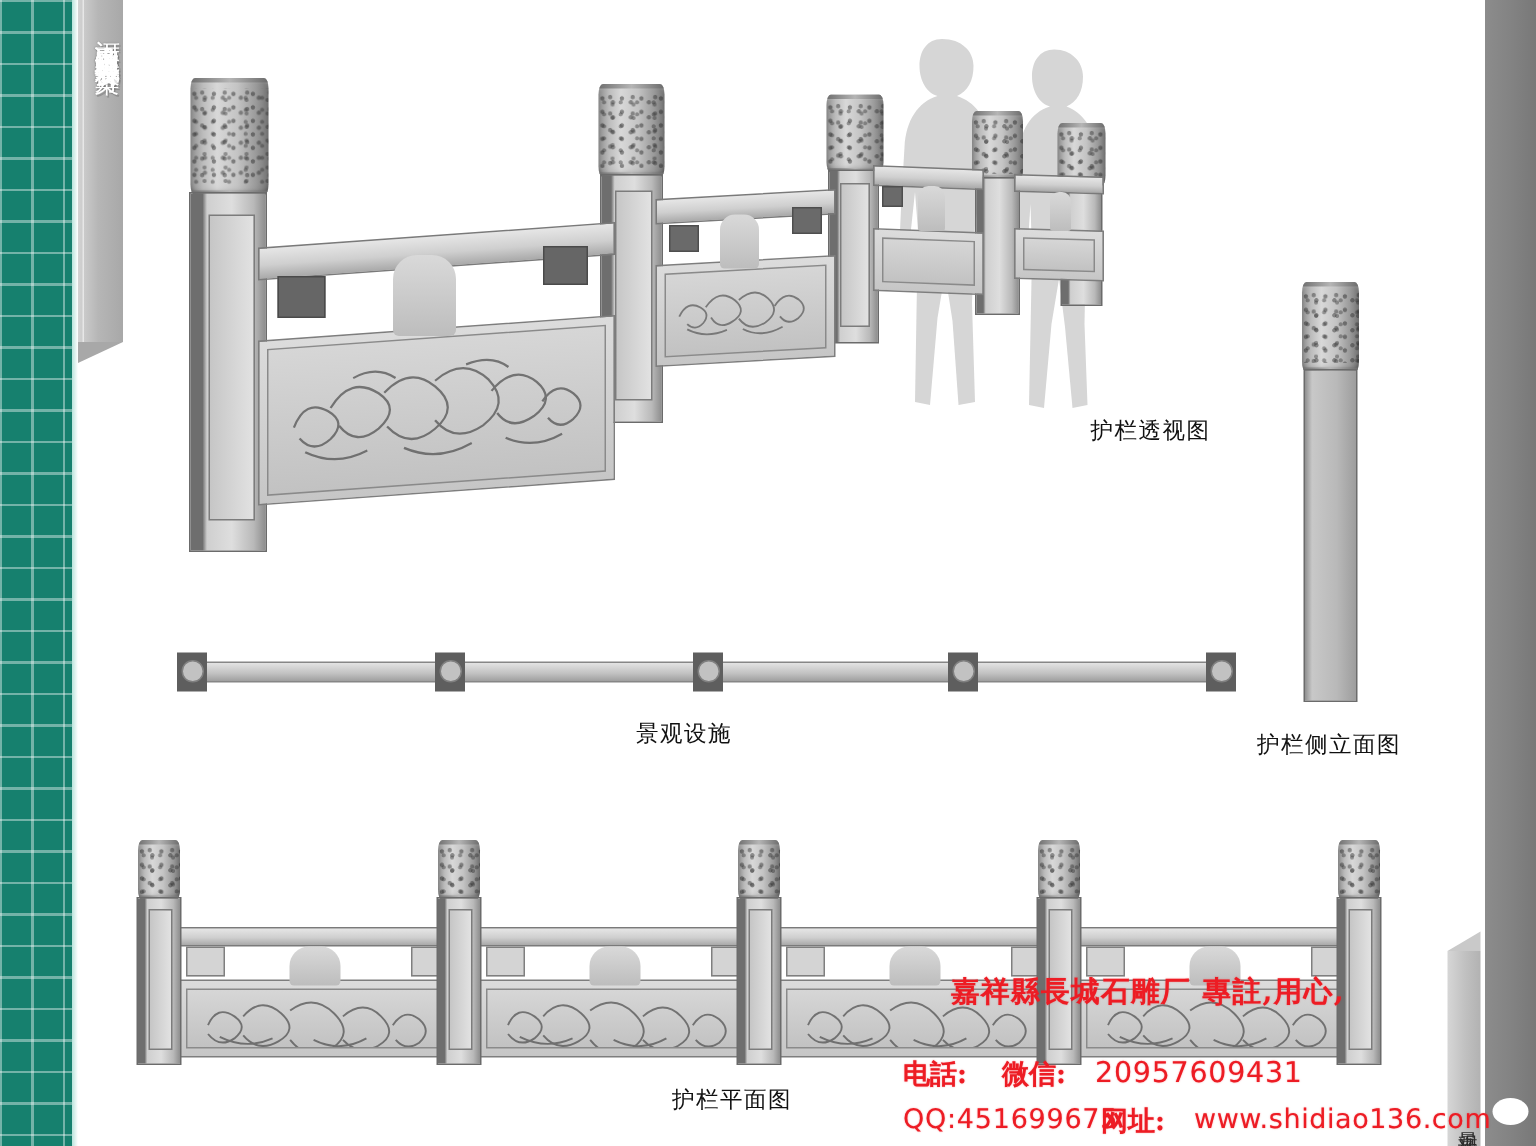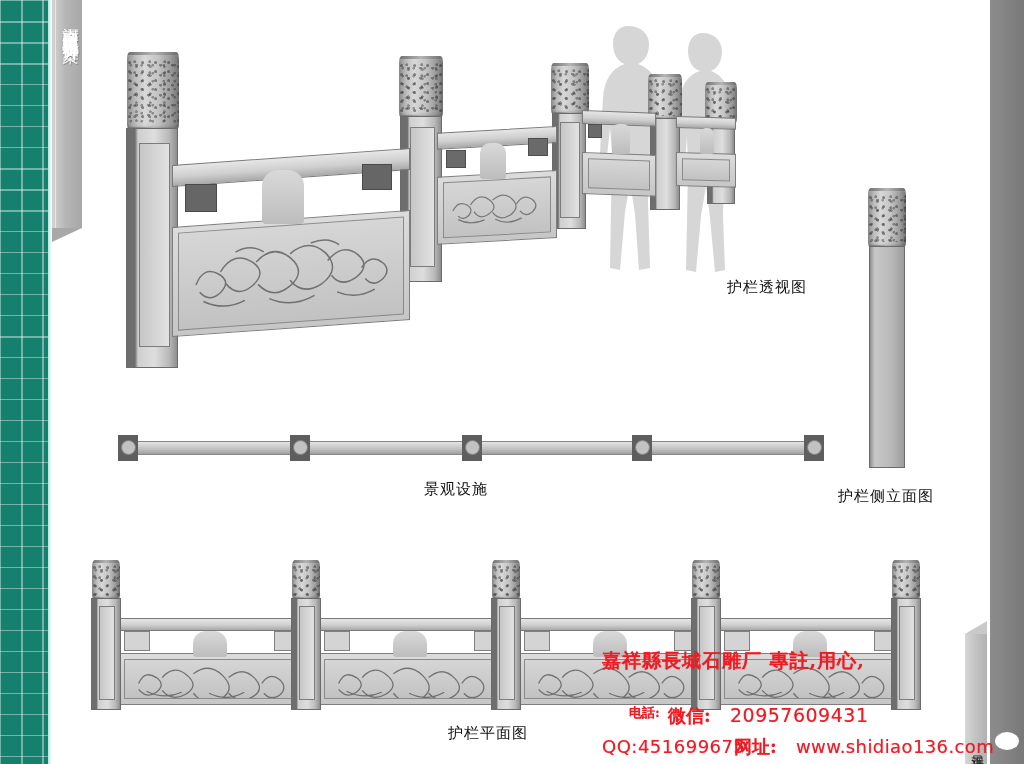--- a/index.html
+++ b/index.html
@@ -490,23 +490,23 @@
       <div class="cap-band" style="top:4px; bottom:4px;"></div>
       <div class="cap-rim-bot"></div>
     </div>
     <div class="post" style="left:891px; top:598px; width:30px; height:112px;">
       <div class="post-groove" style="left:7px; top:7px; right:5px; bottom:9px;"></div>
     </div>
 
     <div class="caption" style="left:448px; top:724px;">护栏平面图</div>
   </div>
 
-  <div class="wm wm-b" style="left:602px; top:648px; font-size:19px; letter-spacing:1px;text-align:center;">嘉祥縣長城石雕厂 專註,用心,</div>
-
-  <div class="wm wm-b" style="left:629px; top:704px; font-size:13px;">电話:</div>
+  <div class="wm wm-b" style="left:634px; top:648px; font-size:19px; letter-spacing:1px;text-align:center;">嘉祥縣長城石雕厂 專註,用心,</div>
+
+  <div class="wm wm-b" style="left:602px; top:704px; font-size:18px;">电話:</div>
   <div class="wm wm-b" style="left:668px; top:704px; font-size:18px;">微信:</div>
   <div class="wm wm-mono" style="left:730px; top:704px; font-size:19px; letter-spacing:0.5px;">20957609431</div>
 
   <div class="wm wm-mono" style="left:602px; top:736px; font-size:18px; letter-spacing:0.5px;">QQ:451699675</div>
   <div class="wm wm-b" style="left:734px; top:735px; font-size:18px;">网址:</div>
   <div class="wm wm-mono" style="left:796px; top:736px; font-size:18px; letter-spacing:0.4px;">www.shidiao136.com</div>
 
 </div>
 
 </body></html>

